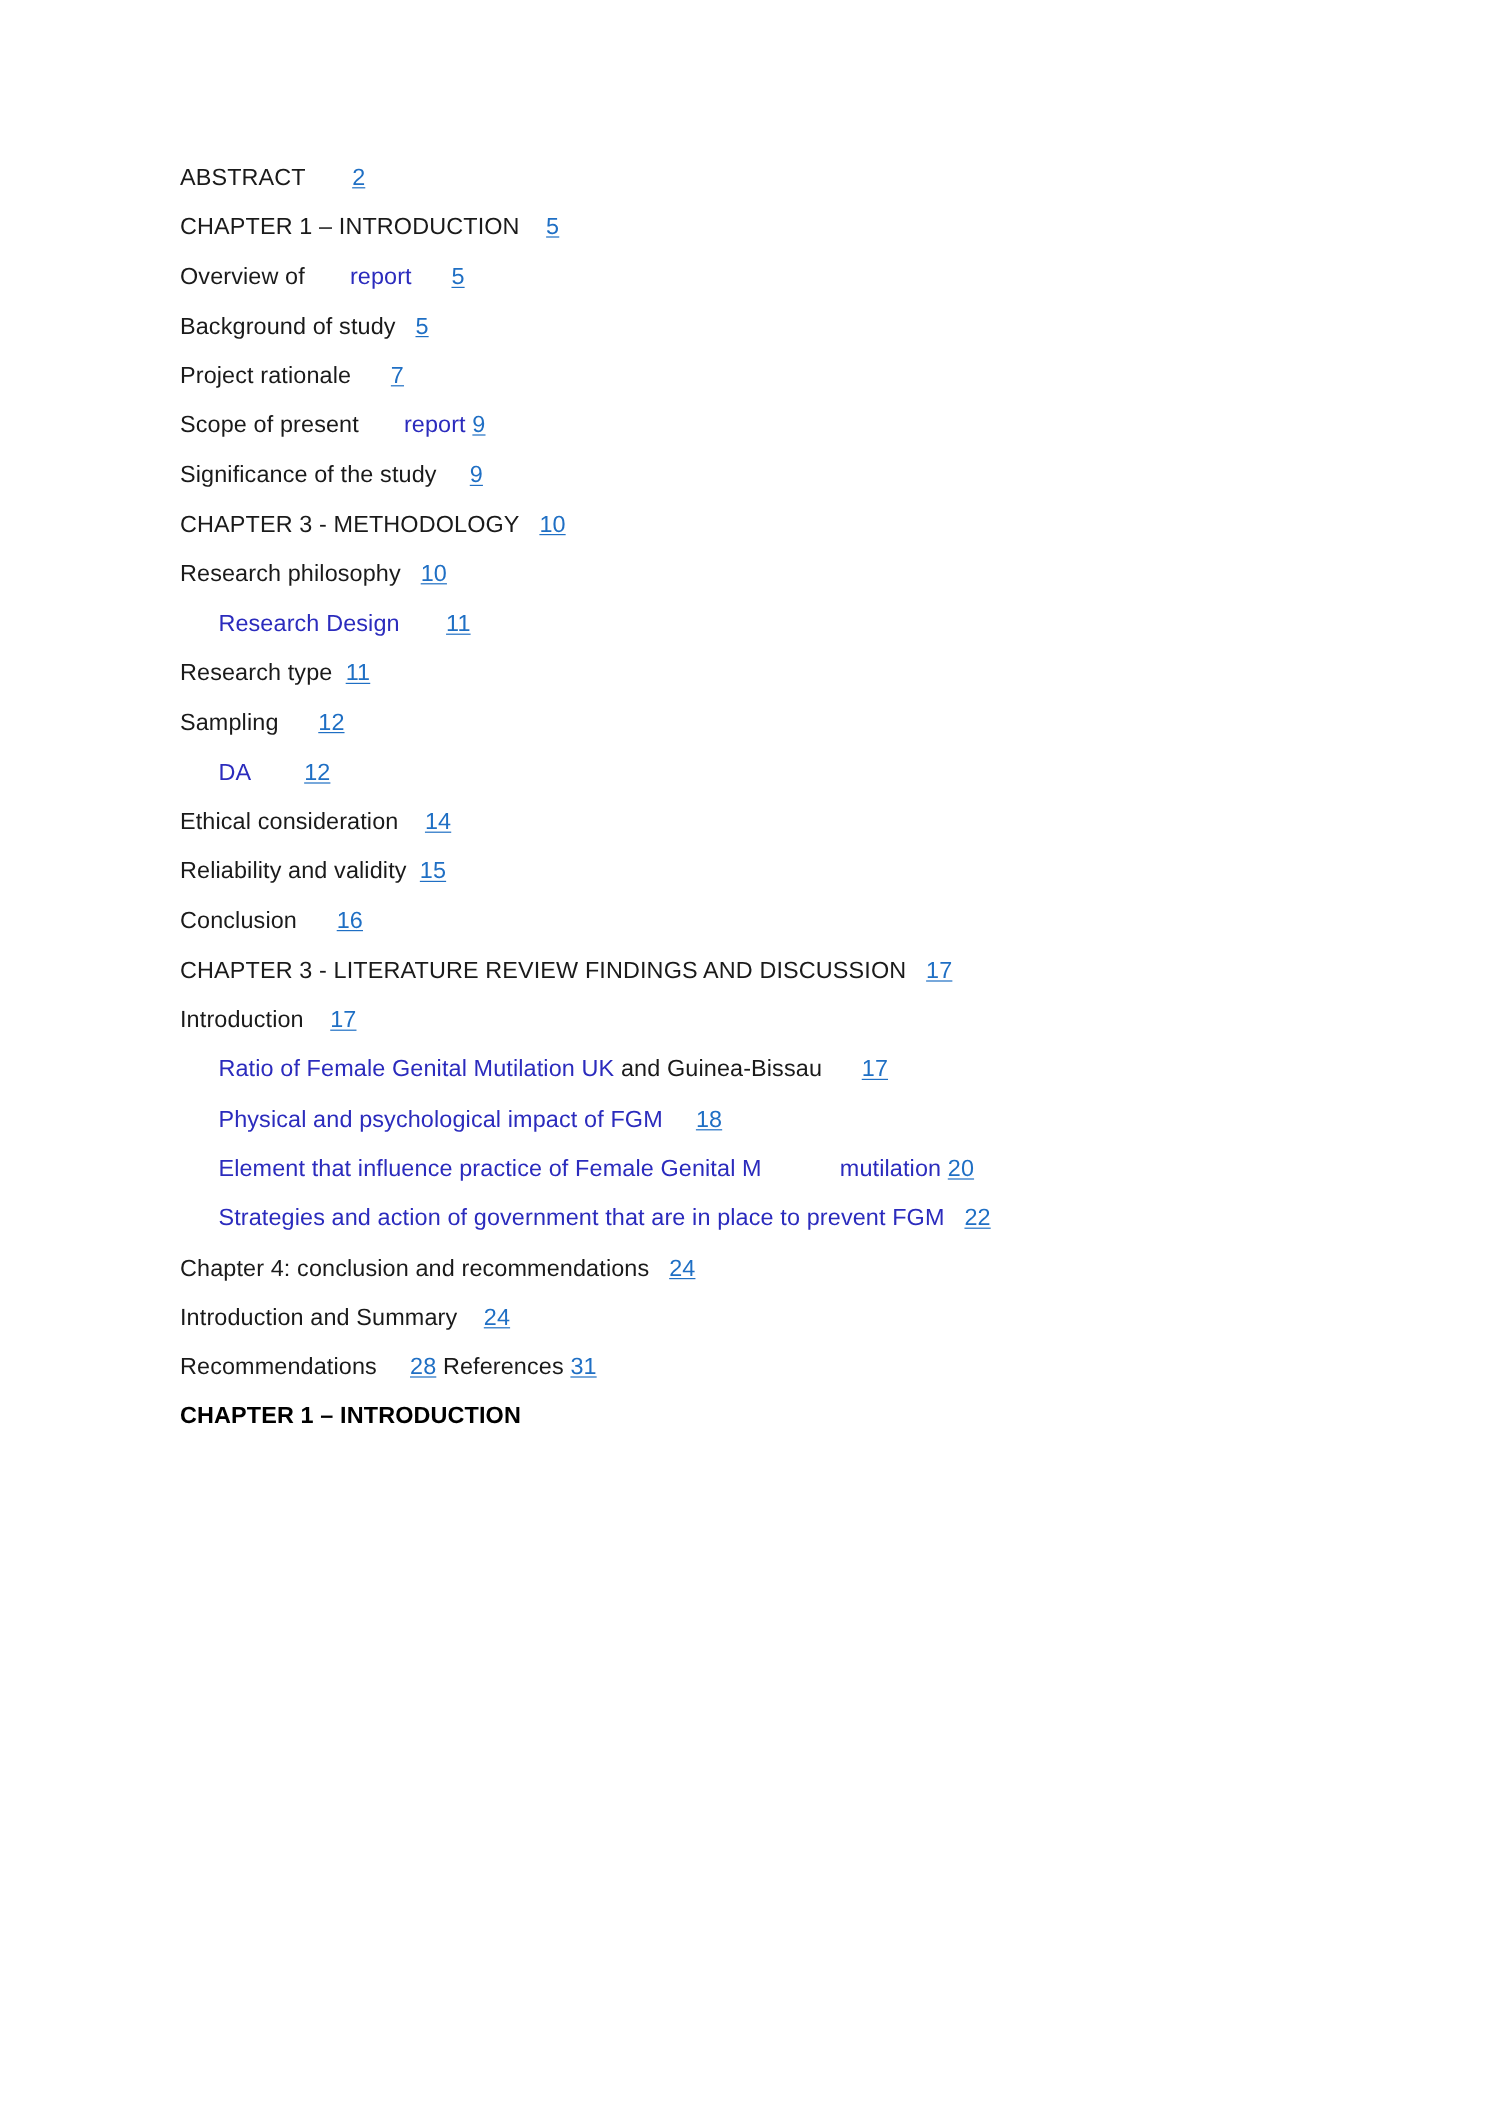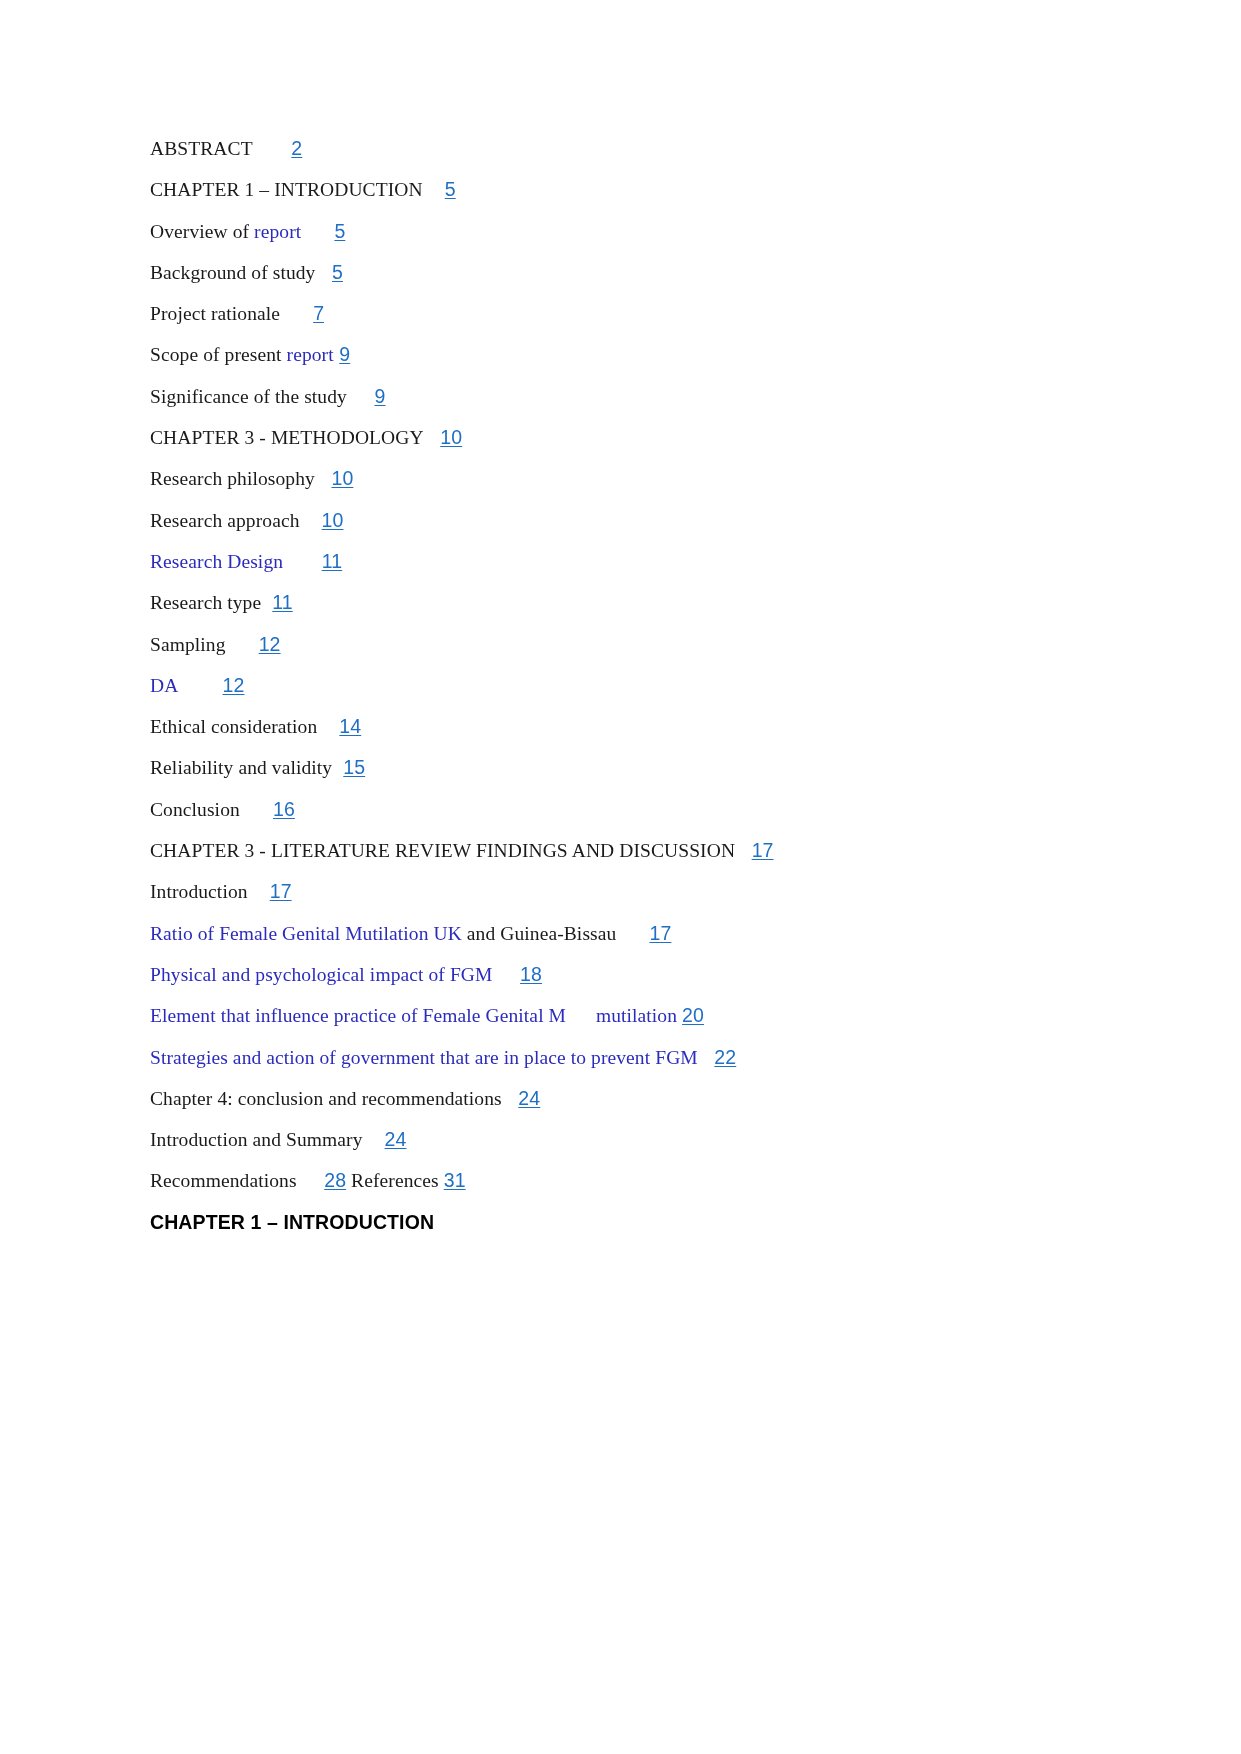--- a/index.html
+++ b/index.html
@@ -29,24 +29,24 @@
     position: relative;
     height: 41.3px;
     line-height: 41.3px;
     white-space: nowrap;
     font-size: 19.5px;
     color: #1a1a1a;
     letter-spacing: 0.1px;
   }
   .seg {
     display: inline;
-    font-family: Liberation Serif, serif;
   }
   .seg.blue {
     color: #2b2bbd;
+    margin-left: 32px;
   }
   .seg.black {
     color: #1a1a1a;
   }
   .pg {
     color: #1f6fc4;
     text-decoration: underline;
     text-underline-offset: 2px;
     cursor: pointer;
   }
@@ -72,21 +72,20 @@
   <div class="toc" id="toc-root">
       <div class="toc-row"><span class="seg black">ABSTRACT</span><span class="tab">&nbsp;&nbsp;&nbsp;&nbsp;&nbsp;&nbsp;&nbsp;</span><span class="pg">2</span></div>
       <div class="toc-row"><span class="seg black">CHAPTER 1 – INTRODUCTION</span><span class="tab">&nbsp;&nbsp;&nbsp;&nbsp;</span><span class="pg">5</span></div>
       <div class="toc-row"><span class="seg black">Overview of </span><span class="seg blue">report</span><span class="tab">&nbsp;&nbsp;&nbsp;&nbsp;&nbsp;&nbsp;</span><span class="pg">5</span></div>
       <div class="toc-row"><span class="seg black">Background of study</span><span class="tab">&nbsp;&nbsp;&nbsp;</span><span class="pg">5</span></div>
       <div class="toc-row"><span class="seg black">Project rationale</span><span class="tab">&nbsp;&nbsp;&nbsp;&nbsp;&nbsp;&nbsp;</span><span class="pg">7</span></div>
       <div class="toc-row"><span class="seg black">Scope of present </span><span class="seg blue">report</span><span class="tab">&nbsp;</span><span class="pg">9</span></div>
       <div class="toc-row"><span class="seg black">Significance of the study</span><span class="tab">&nbsp;&nbsp;&nbsp;&nbsp;&nbsp;</span><span class="pg">9</span></div>
       <div class="toc-row"><span class="seg black">CHAPTER 3 - METHODOLOGY</span><span class="tab">&nbsp;&nbsp;&nbsp;</span><span class="pg">10</span></div>
       <div class="toc-row"><span class="seg black">Research philosophy</span><span class="tab">&nbsp;&nbsp;&nbsp;</span><span class="pg">10</span></div>
-      <div class="toc-row"><span class="seg black">Research approach</span><span class="tab">&nbsp;&nbsp;&nbsp;&nbsp;</span><span class="pg">10</span></div>
       <div class="toc-row"><span class="seg blue">Research Design</span><span class="tab">&nbsp;&nbsp;&nbsp;&nbsp;&nbsp;&nbsp;&nbsp;</span><span class="pg">11</span></div>
       <div class="toc-row"><span class="seg black">Research type</span><span class="tab">&nbsp;&nbsp;</span><span class="pg">11</span></div>
       <div class="toc-row"><span class="seg black">Sampling</span><span class="tab">&nbsp;&nbsp;&nbsp;&nbsp;&nbsp;&nbsp;</span><span class="pg">12</span></div>
       <div class="toc-row"><span class="seg blue">DA</span><span class="tab">&nbsp;&nbsp;&nbsp;&nbsp;&nbsp;&nbsp;&nbsp;&nbsp;</span><span class="pg">12</span></div>
       <div class="toc-row"><span class="seg black">Ethical consideration</span><span class="tab">&nbsp;&nbsp;&nbsp;&nbsp;</span><span class="pg">14</span></div>
       <div class="toc-row"><span class="seg black">Reliability and validity</span><span class="tab">&nbsp;&nbsp;</span><span class="pg">15</span></div>
       <div class="toc-row"><span class="seg black">Conclusion</span><span class="tab">&nbsp;&nbsp;&nbsp;&nbsp;&nbsp;&nbsp;</span><span class="pg">16</span></div>
       <div class="toc-row"><span class="seg black">CHAPTER 3 - LITERATURE REVIEW FINDINGS AND DISCUSSION</span><span class="tab">&nbsp;&nbsp;&nbsp;</span><span class="pg">17</span></div>
       <div class="toc-row"><span class="seg black">Introduction</span><span class="tab">&nbsp;&nbsp;&nbsp;&nbsp;</span><span class="pg">17</span></div>
       <div class="toc-row"><span class="seg blue">Ratio of Female Genital Mutilation UK</span><span class="seg black"> and Guinea-Bissau</span><span class="tab">&nbsp;&nbsp;&nbsp;&nbsp;&nbsp;&nbsp;</span><span class="pg">17</span></div>

